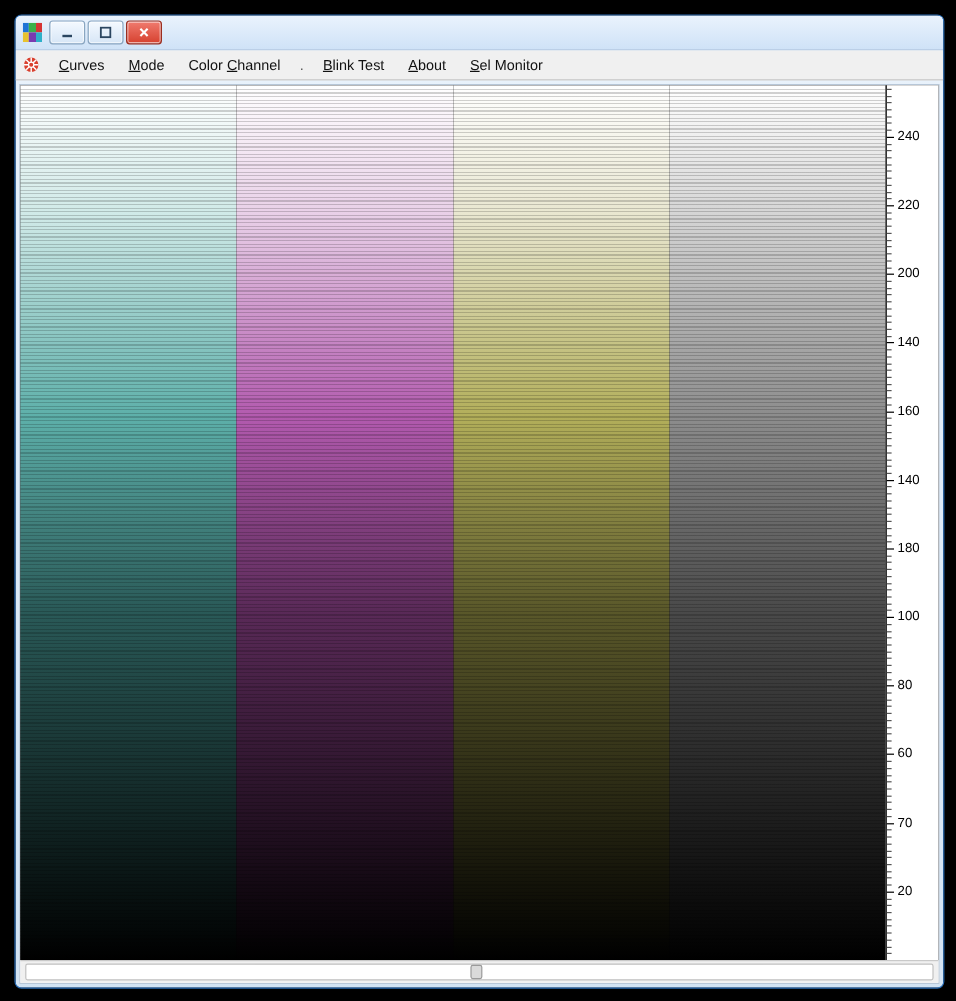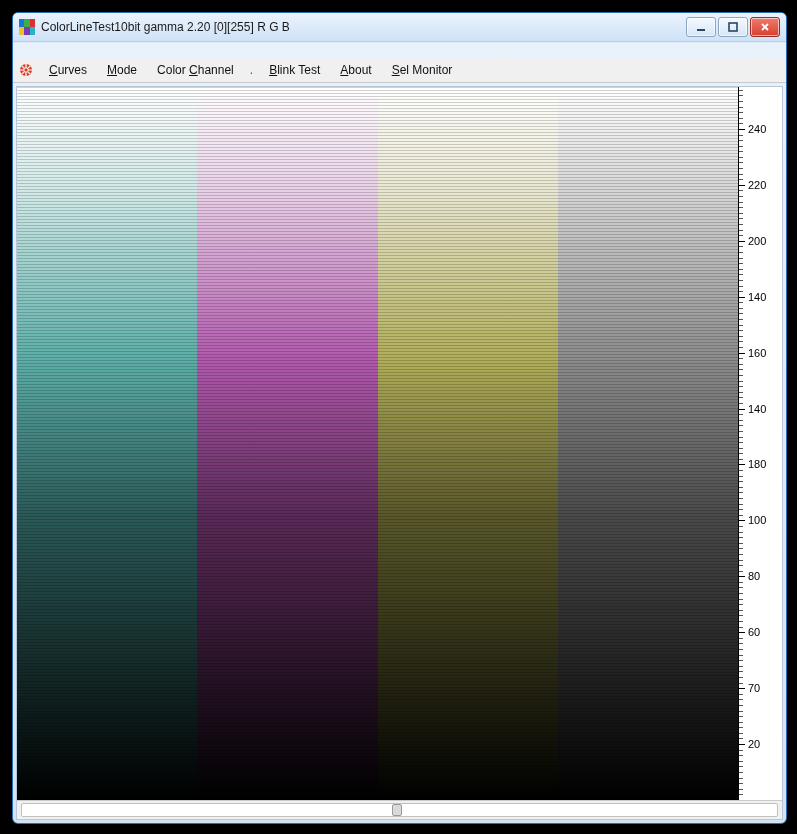--- a/index.html
+++ b/index.html
@@ -73,21 +73,20 @@
   .win-btn svg { display:block; }
   
   .menubar {
     height: 24px;
     display: flex;
     align-items: center;
     padding: 0 4px;
     gap: 4px;
     background: #f0f0f0;
     border-bottom: 1px solid #c9c9c9;
-    margin-top: 16px;
   }
   .menu-icon {
     width: 18px;
     height: 18px;
     display:inline-flex;
     align-items:center;
     justify-content:center;
     margin-right:2px;
   }
   .menu-item {
@@ -208,21 +207,20 @@
     <span class="app-icon">
       <svg width="16" height="16" viewBox="0 0 16 16">
         <rect x="0" y="0" width="5" height="8" fill="#1e73d6"></rect>
         <rect x="5" y="0" width="6" height="8" fill="#3bb04a"></rect>
         <rect x="11" y="0" width="5" height="8" fill="#d63434"></rect>
         <rect x="0" y="8" width="5" height="8" fill="#e8c22e"></rect>
         <rect x="5" y="8" width="6" height="8" fill="#7a3bb0"></rect>
         <rect x="11" y="8" width="5" height="8" fill="#2eb0c9"></rect>
       </svg>
     </span>
-    <span class="title-text">ColorLineTest10bit gamma 2.20 [0][255]   R G B</span>
     <div class="win-controls">
       <div class="win-btn">
         <svg width="10" height="10" viewBox="0 0 10 10">
               <rect x="1" y="7" width="8" height="2" fill="#2b4660"></rect>
             </svg>
       </div>
       <div class="win-btn">
         <svg width="10" height="10" viewBox="0 0 10 10">
               <rect x="1" y="1" width="8" height="8" fill="none" stroke="#2b4660" stroke-width="1.6"></rect>
             </svg>

